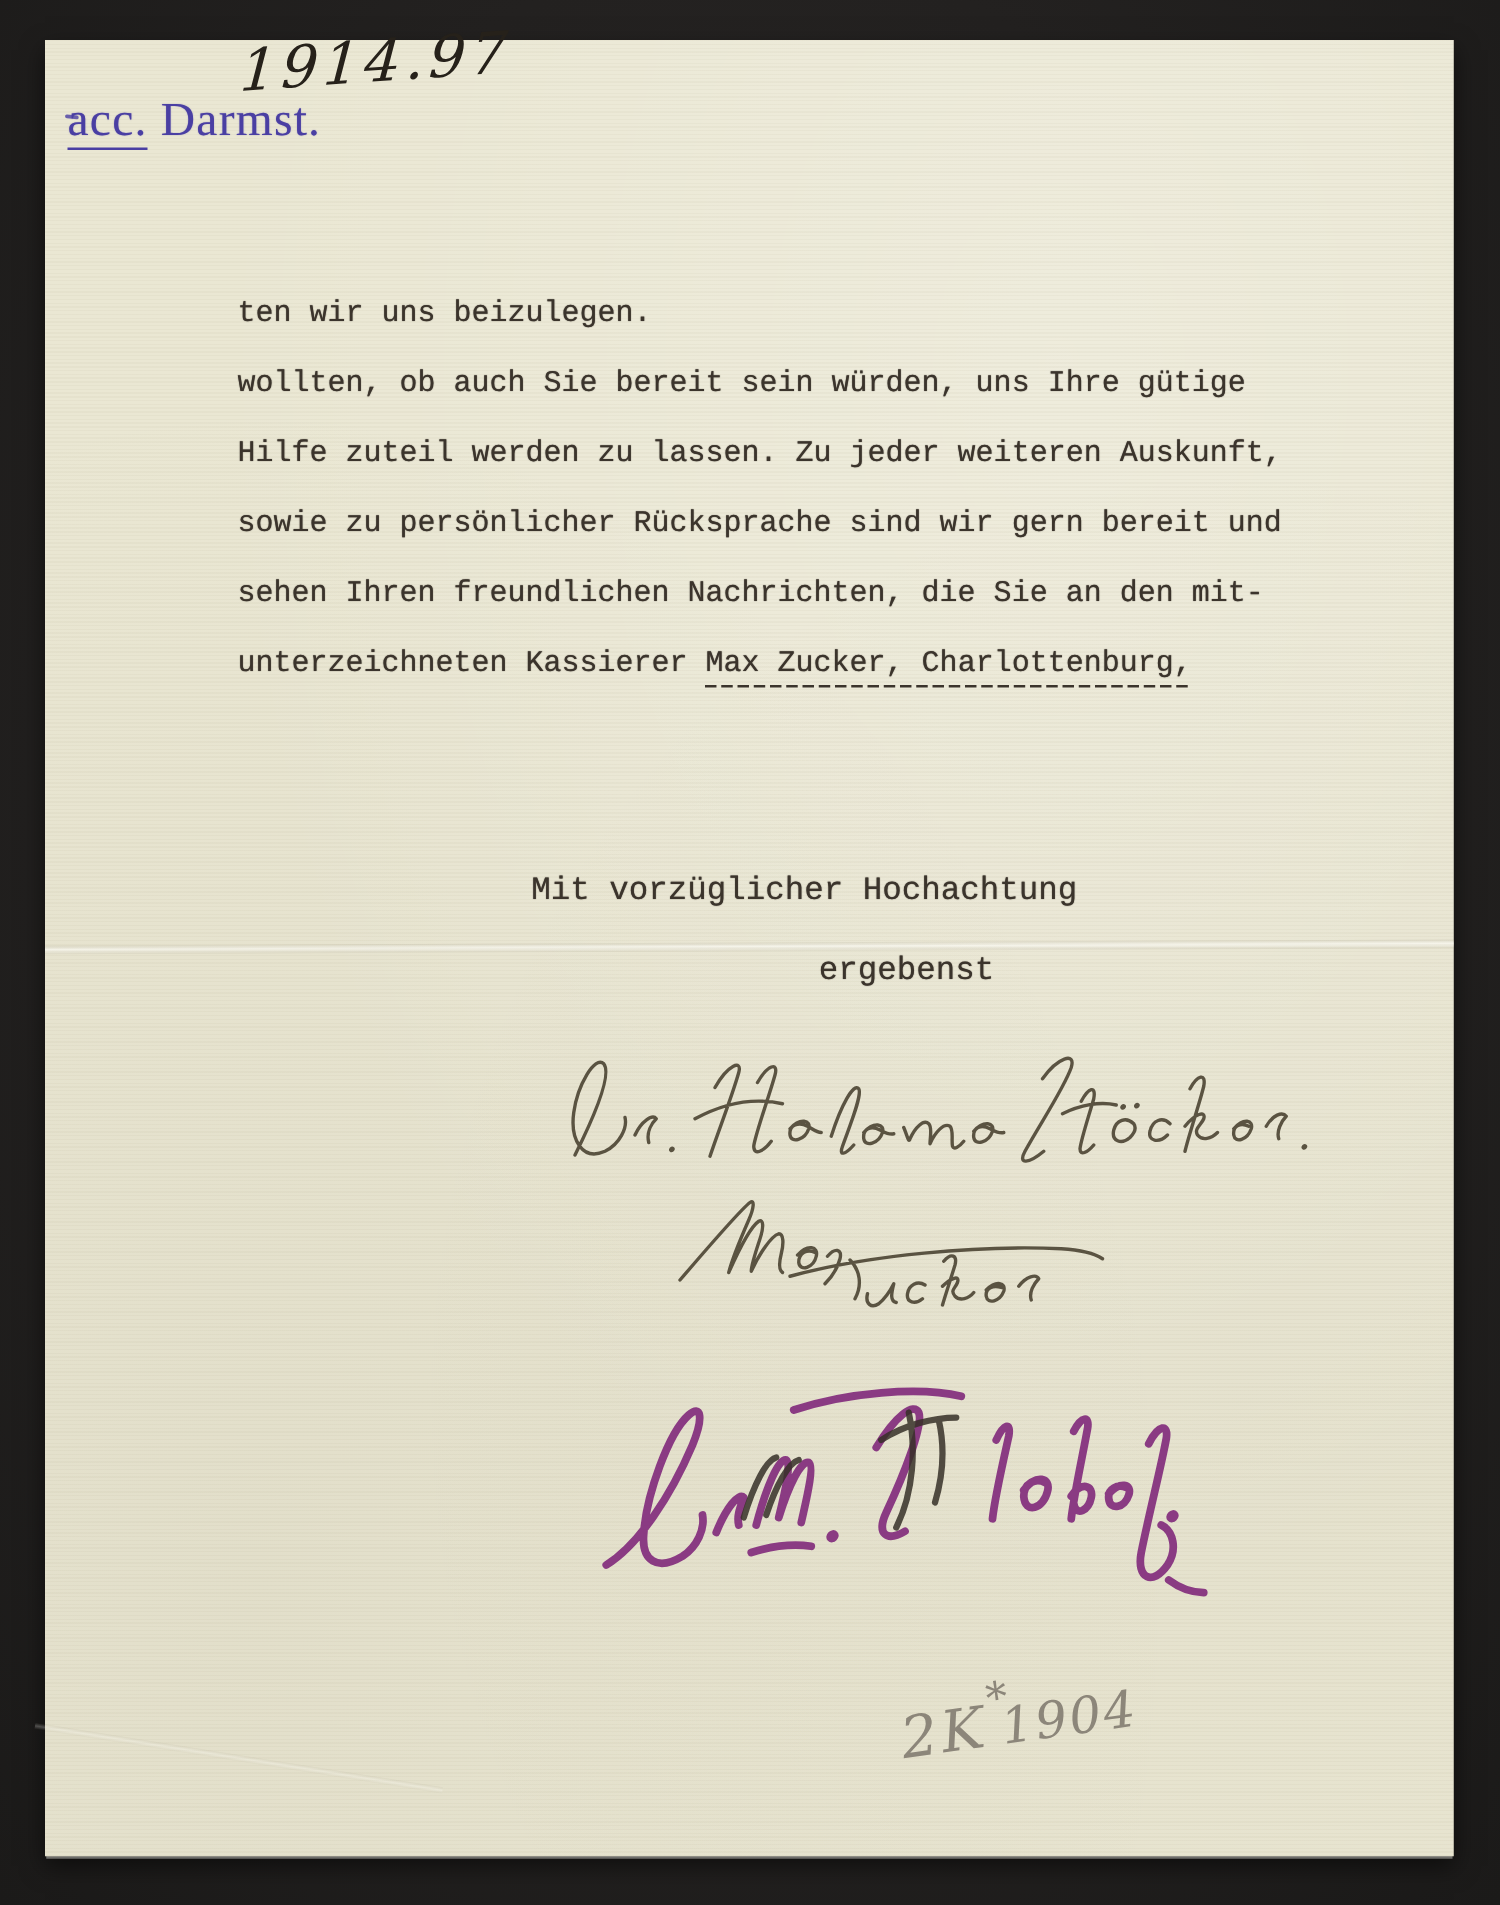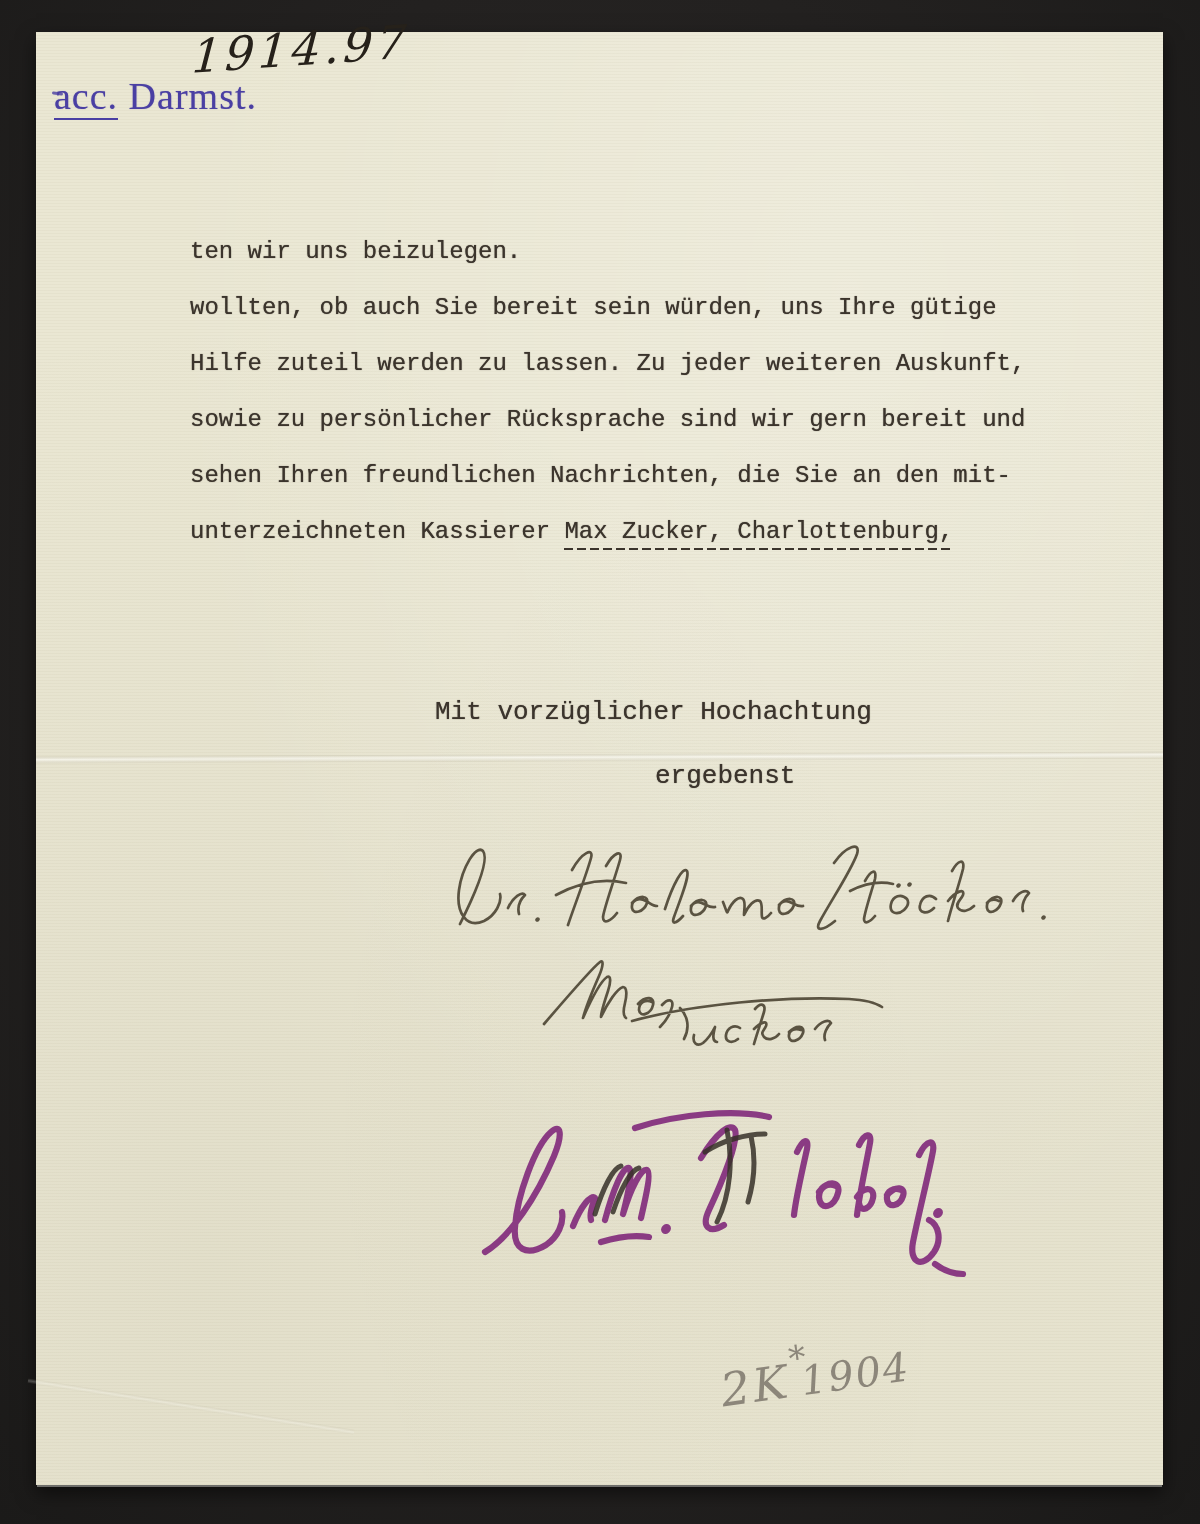--- a/index.html
+++ b/index.html
@@ -91,21 +91,21 @@
   }
   .closing {
     position: absolute;
     font-family: "Liberation Mono", monospace;
     font-size: 26px;
     color: #3b342c;
     text-shadow: 0 0 0.9px rgba(59,52,44,0.85);
     line-height: 56px;
     white-space: pre;
   }
-  .closing-1 { left: 399px; top: 652px; }
+  .closing-1 { left: 389px; top: 652px; }
   .closing-2 { left: 619px; top: 716px; }
   
   .crease {
     position: absolute;
     left: 0;
     top: 722px;
     width: 100%;
     height: 7px;
     background: linear-gradient(180deg, rgba(90,80,55,0.10) 0%, rgba(255,255,252,0.55) 45%, rgba(90,80,55,0.08) 100%);
     transform: rotate(-0.25deg);

